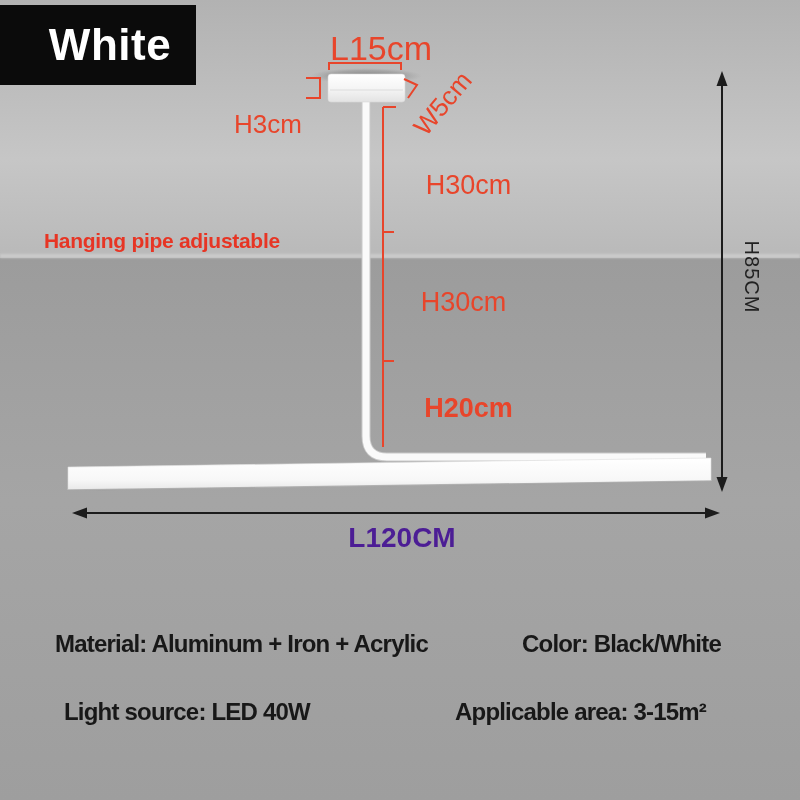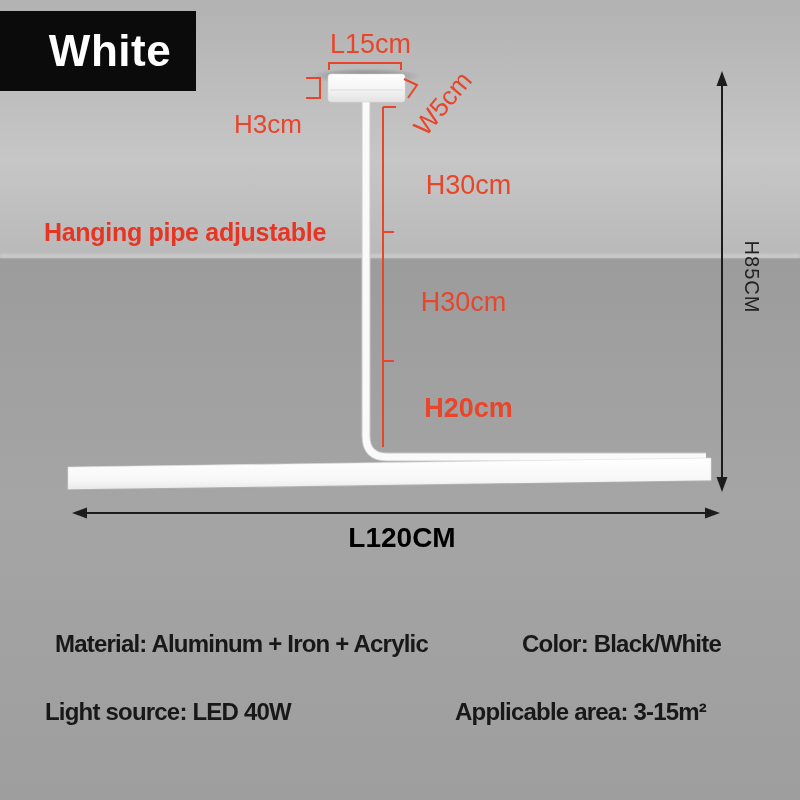--- a/index.html
+++ b/index.html
@@ -19,55 +19,55 @@
   .wall-floor-line{
     position:absolute;left:0;top:254px;width:800px;height:4px;
     background:#cfcfcf;filter:blur(1px);opacity:.8;
   }
   
   .floor{
     position:absolute;left:0;top:258px;width:800px;height:542px;
     background:linear-gradient(180deg,#9c9c9c 0%,#a5a5a5 45%,#9e9e9e 100%);
   }
   .badge{
-    position:absolute;left:0;top:11px;width:196px;height:80px;
+    position:absolute;left:0;top:5px;width:196px;height:80px;
     background:#0b0b0b;color:#ffffff;
     font-weight:700;font-size:44px;line-height:80px;
     text-align:center;padding-left:24px;box-sizing:border-box;
     letter-spacing:0.5px;
   }
   svg.lamp{position:absolute;left:0;top:0;}
   .lbl{position:absolute;white-space:nowrap;}
   .dim-red{color:#e8452b;font-size:26px;font-weight:400;}
-  .lbl-l15{left:330px;top:29px;width:78px;text-align:center;font-size:27px;}
+  .lbl-l15{left:330px;top:29px;width:78px;text-align:center;font-size:34px;}
   .lbl-h3{left:234px;top:72px;width:68px;text-align:right;margin-top:37px;}
   .lbl-w5{left:398px;top:89px;width:86px;height:26px;text-align:center;
           transform:rotate(-50deg);transform-origin:center;}
   .lbl-h30a{left:421px;top:170px;width:95px;text-align:center;font-size:27px;}
   .lbl-h30b{left:416px;top:287px;width:95px;text-align:center;font-size:27px;}
   .lbl-h20{left:421px;top:393px;width:95px;text-align:center;font-size:27px;font-weight:bold;}
   .note{
-    left:44px;top:218px;color:#e73524;font-weight:700;font-size:25px;
+    left:44px;top:229px;color:#e73524;font-weight:700;font-size:21px;
     letter-spacing:-0.3px;
   }
   .lbl-h85{
     left:697px;top:266px;width:110px;height:22px;text-align:center;
     transform:rotate(90deg);transform-origin:center;
     color:#222222;font-size:20px;letter-spacing:1px;font-weight:400;
   }
   .lbl-l120{
     left:322px;top:522px;width:160px;text-align:center;
-    color:#000000;font-weight:700;font-size:28px;letter-spacing:0px;
+    color:#4c1d95;font-weight:700;font-size:28px;letter-spacing:0px;
   }
   .spec{
     color:#181818;font-weight:700;font-size:24px;letter-spacing:-0.8px;
   }
   .spec-material{left:55px;top:630px;}
   .spec-color{left:522px;top:630px;}
-  .spec-light{left:45px;top:698px;}
+  .spec-light{left:64px;top:698px;}
   .spec-area{left:455px;top:698px;}
 </style>
 </head>
 <body>
 
 <div class="stage">
 
   <div class="wall"></div>
   <div class="floor"></div>
   <div class="wall-floor-line"></div>

